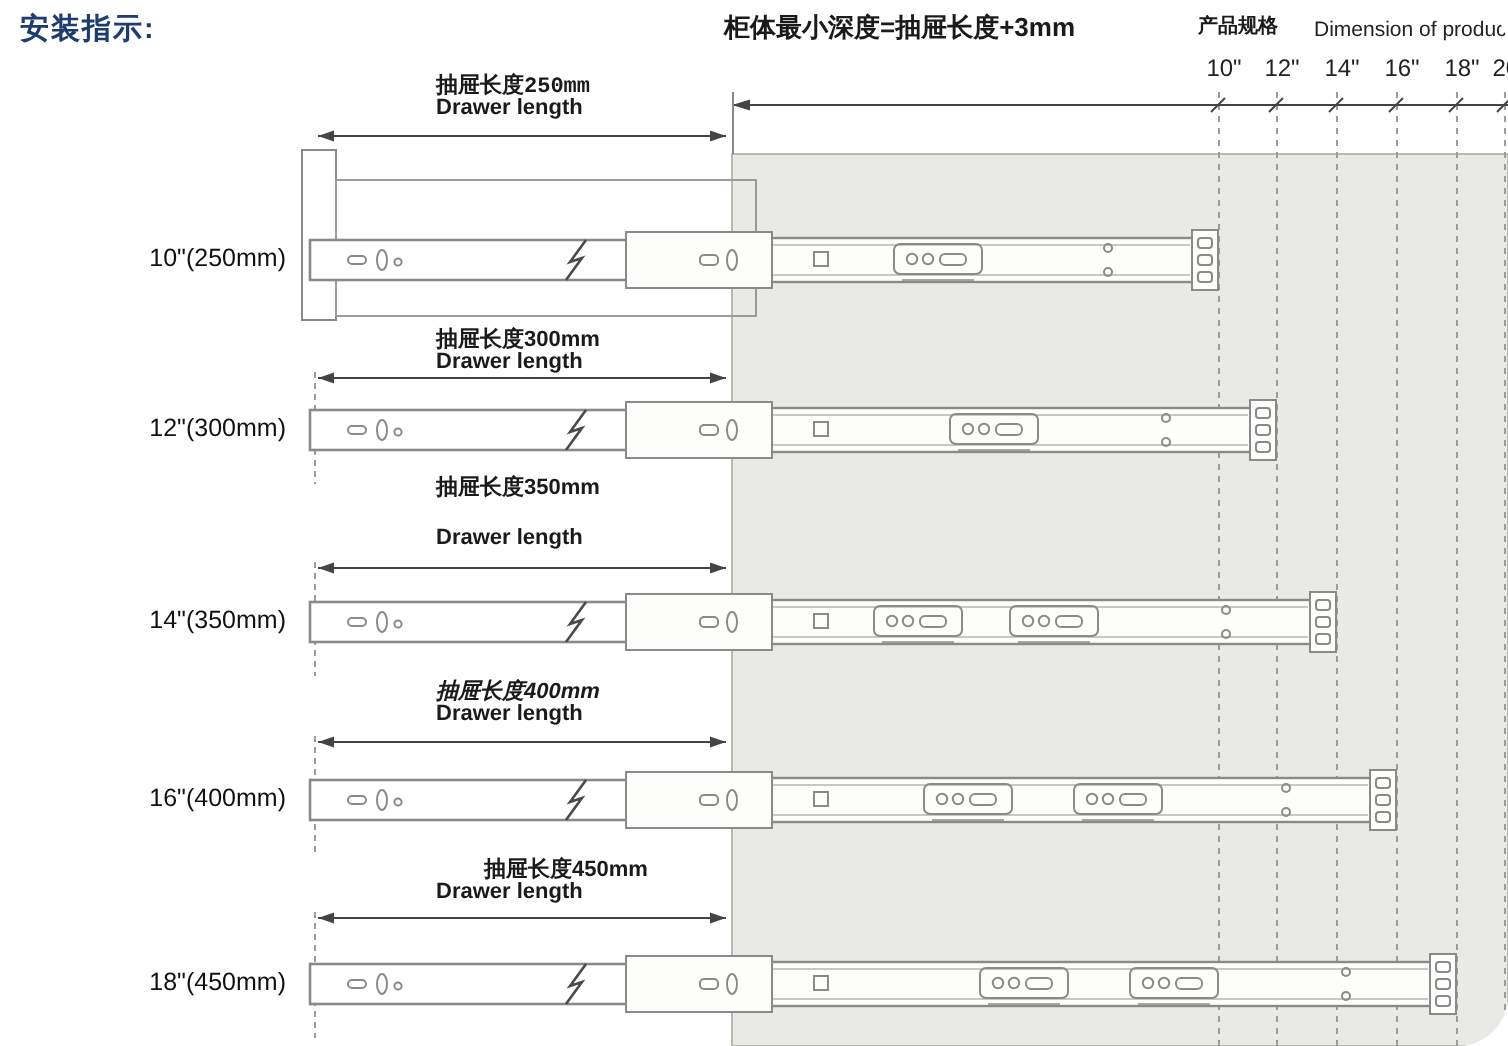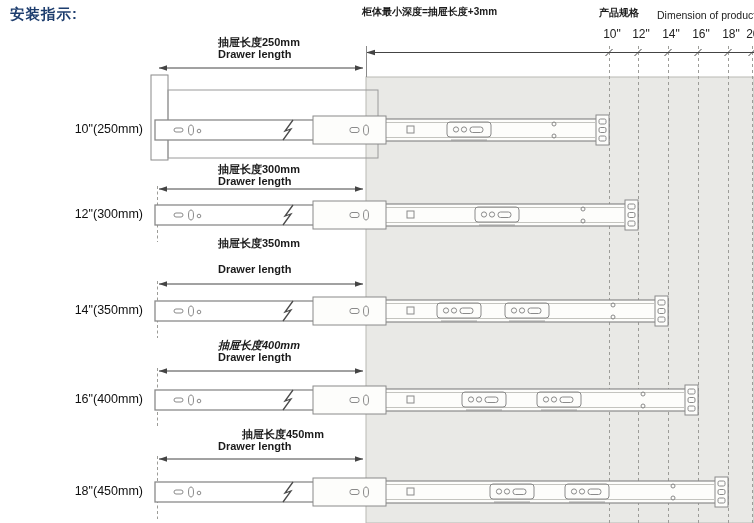--- a/index.html
+++ b/index.html
@@ -1,22 +1,22 @@
 <!DOCTYPE html>
 <html><head>
 <meta charset="utf-8">
 <style>
   html,body{margin:0;padding:0;background:#fff;}
   #canvas{
     position:relative;width:754px;height:523px;background:#ffffff;
-    overflow:hidden;font-family:"Liberation Sans","DejaVu Sans",sans-serif;
+    overflow:hidden;font-family:"Liberation Sans","DejaVu Sans",sans-serif;border-radius:25px;
   }
   #linework{position:absolute;left:0;top:0;}
   .title{position:absolute;left:10px;top:5px;font-size:14.5px;font-weight:bold;color:#1d3d6e;letter-spacing:1px;}
-  .hdr-cn{position:absolute;left:362px;top:5px;font-size:10px;font-weight:bold;color:#1a1a1a;}
+  .hdr-cn{position:absolute;left:362px;top:5px;font-size:13px;font-weight:bold;color:#1a1a1a;}
   .hdr-en{position:absolute;left:362px;top:23px;font-size:10.5px;color:#222;}
   .spec-cn{position:absolute;left:599px;top:6px;font-size:10px;font-weight:bold;color:#1a1a1a;}
   .spec-en{position:absolute;left:657px;top:9px;font-size:10.5px;color:#222;white-space:nowrap;}
   .col-label{position:absolute;width:32px;text-align:center;top:27px;font-size:12px;color:#222;}
   .row-size{position:absolute;left:55px;width:88px;text-align:right;font-size:12.5px;color:#111;}
   .dim-cn{position:absolute;left:218px;font-size:11px;font-weight:bold;color:#1a1a1a;}
   .dim-en{position:absolute;left:218px;font-size:11px;color:#1a1a1a;font-weight:bold;}
 </style>
 </head>
 <body>
@@ -215,21 +215,21 @@
         <rect x="350" y="489.5" width="9" height="5" rx="2" fill="none" stroke="#8a8a8a" stroke-width="1"></rect>
         <ellipse cx="366" cy="492" rx="2.5" ry="5" fill="none" stroke="#8a8a8a" stroke-width="1"></ellipse>
         <path d="M 293 482 L 285 493 L 291 491 L 283 502" fill="none" stroke="#4a4a4a" stroke-width="1.3"></path>
       </g>
     </svg>
   <div class="title">安装指示:</div>
   <div class="hdr-cn">柜体最小深度=抽屉长度+3mm</div>
   <div class="spec-cn">产品规格</div>
   <div class="spec-en">Dimension of product:</div>
 <div class="row-size" style="top: 122px;">10"(250mm)</div>
-    <div class="dim-cn" style="top: 35px;">抽屉长度250mm</div>
+    <div class="dim-cn" style="top: 35px; font-family: Liberation Mono, monospace;">抽屉长度250mm</div>
     <div class="dim-en" style="top: 48px;">Drawer length</div>
     <div class="row-size" style="top: 207px;">12"(300mm)</div>
     <div class="dim-cn" style="top: 162px;">抽屉长度300mm</div>
     <div class="dim-en" style="top: 175px;">Drawer length</div>
     <div class="row-size" style="top: 303px;">14"(350mm)</div>
     <div class="dim-cn" style="top: 236px;">抽屉长度350mm</div>
     <div class="dim-en" style="top: 263px;">Drawer length</div>
     <div class="row-size" style="top: 392px;">16"(400mm)</div>
     <div class="dim-cn" style="top: 338px; font-style: italic;">抽屉长度400mm</div>
     <div class="dim-en" style="top: 351px;">Drawer length</div>

